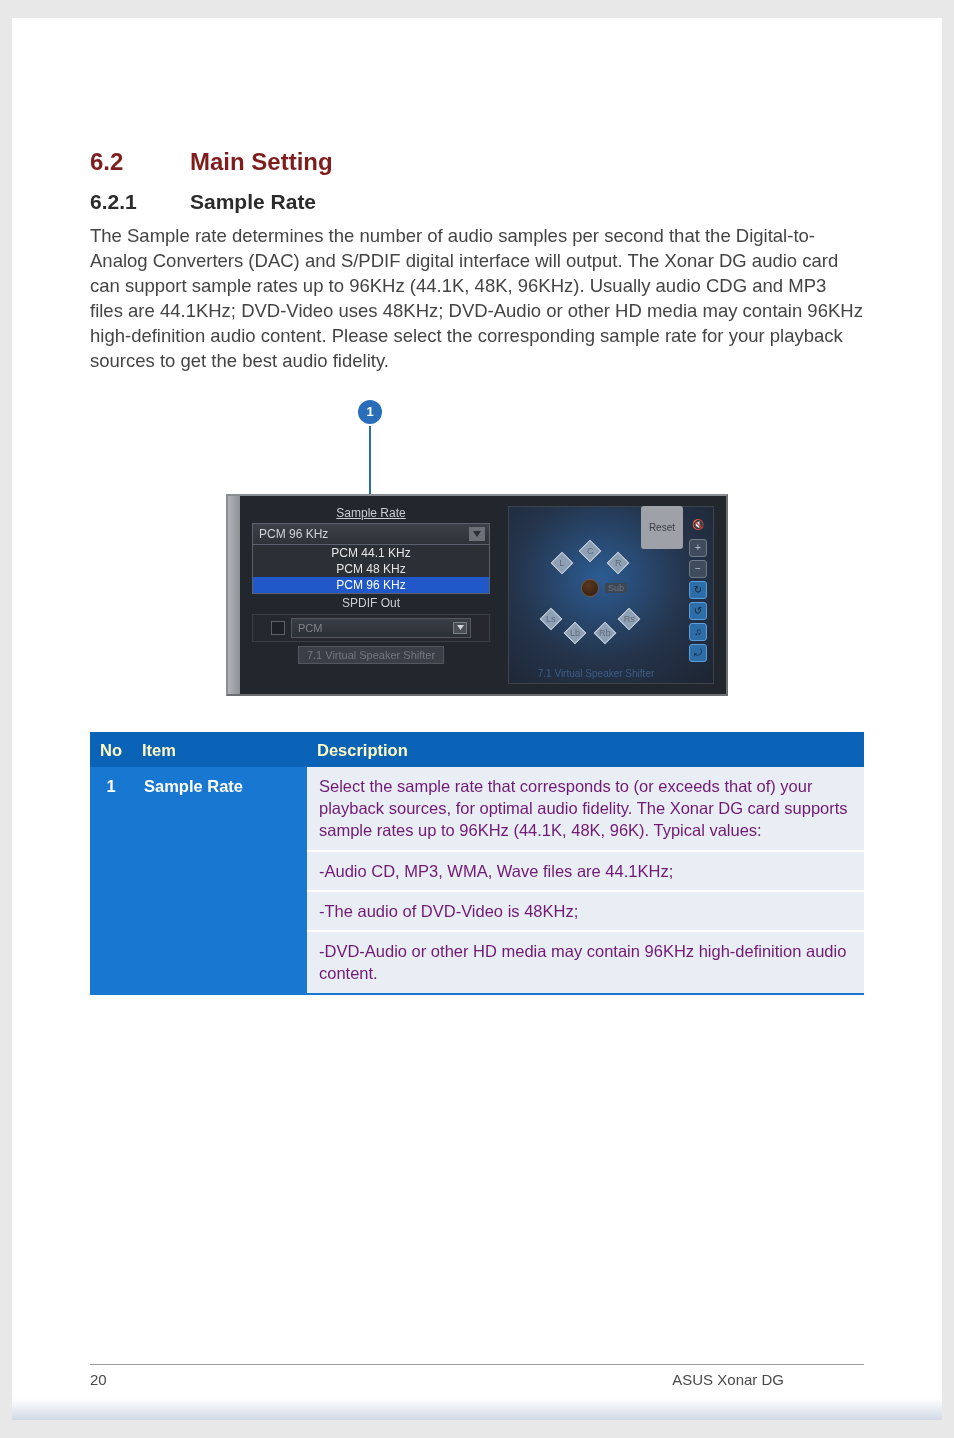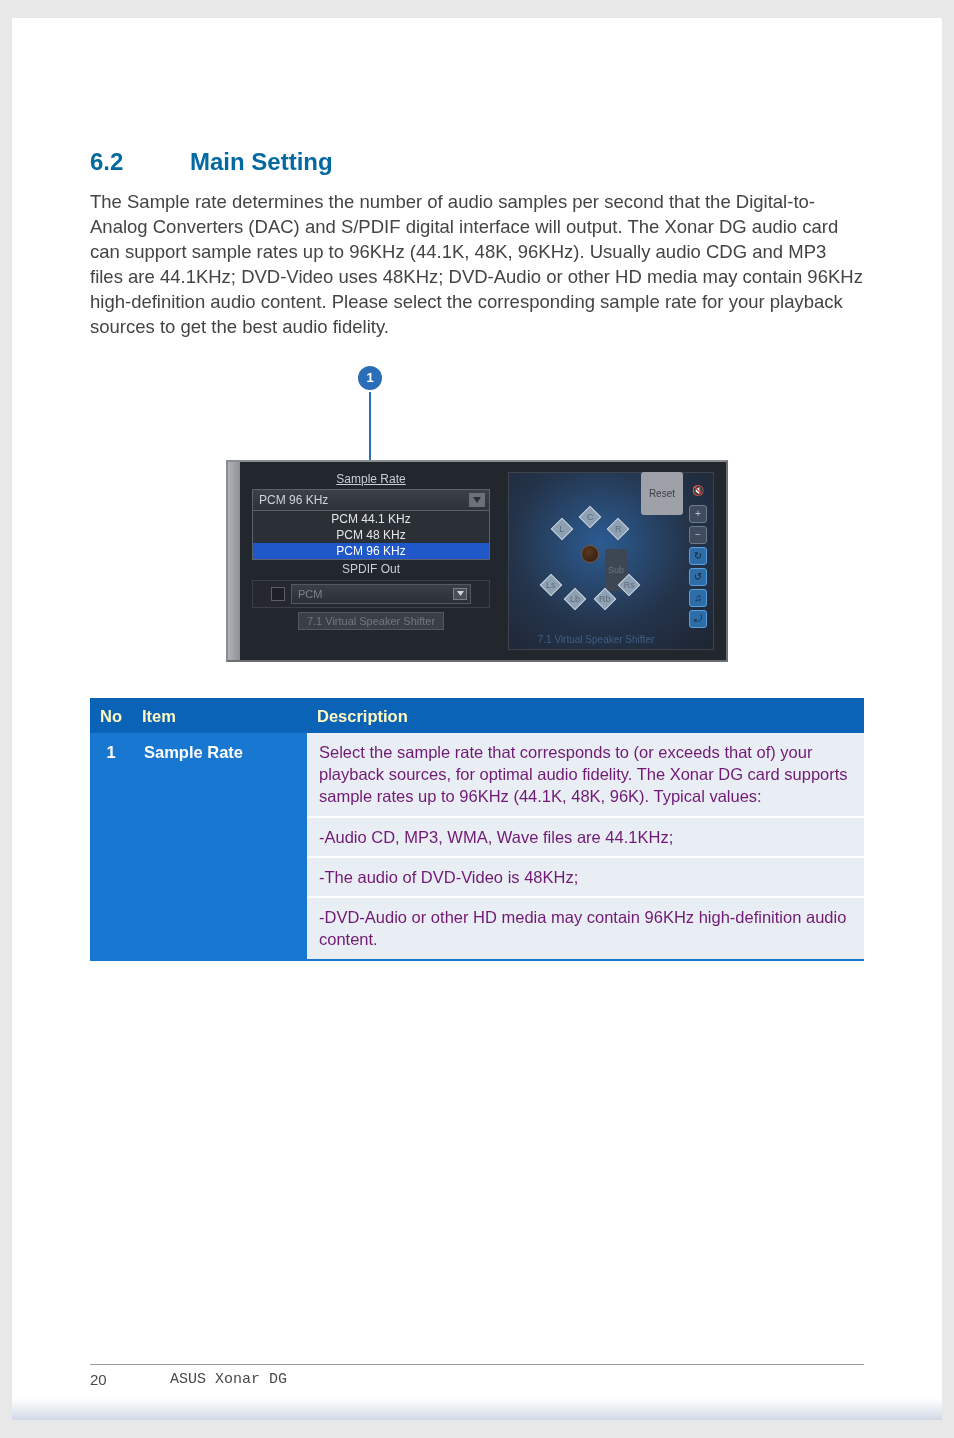--- a/index.html
+++ b/index.html
@@ -20,21 +20,21 @@
     position: absolute;
     bottom: 0;
     left: 0;
     right: 0;
     height: 22px;
     background: linear-gradient(to bottom, rgba(100,130,180,0) 0%, rgba(150,170,200,0.25) 60%, rgba(150,170,200,0.45) 100%);
   }
   .h-section {
     font-size: 24px;
     font-weight: bold;
-    color: #0369a1;
+    color: #7f1d1d;
     margin-bottom: 14px;
   }
   .h-section .num { display: inline-block; width: 100px; }
   .h-sub {
     font-size: 21px;
     font-weight: bold;
     color: #2b2b2b;
     margin-bottom: 10px;
   }
   .h-sub .num { display: inline-block; width: 100px; }
@@ -214,21 +214,21 @@
     width:18px; height:18px;
     background: radial-gradient(circle at 40% 35%, #5a3820, #2d1a0e);
     border-radius:50%;
     border:1px solid #7a543a;
   }
   .sub-label {
     position:absolute;
     font-size:9px;
     color:#6b7684;
     background:#3d4753;
-    padding:16px 3px;
+    padding:0 3px;
     border-radius:2px;
   }
   .shifter-text {
     position:absolute;
     bottom: 4px; left: 0; right: 30px;
     text-align:center;
     font-size: 10px;
     color: #3e5e86;
   }
 
@@ -274,31 +274,34 @@
     left: 78px;
     right: 78px;
     border-top: 1px solid #9c9c9c;
     padding-top: 6px;
     display: flex;
     justify-content: space-between;
     color: #4a4a4a;
     font-size: 15px;
   }
   .page-footer .pnum { width: 80px; }
-  .page-footer .ptitle { flex:1; text-align:left;font-family:Liberation Mono, monospace; }
+  .page-footer .ptitle { flex:1; text-align:right; }
 </style>
 </head>
 <body>
 
 <div class="page">
 
   <div class="h-section">
     <span class="num">6.2</span><span>Main Setting</span>
   </div>
 
+  <div class="h-sub">
+    <span class="num">6.2.1</span><span>Sample Rate</span>
+  </div>
 
   <p class="body-text">The Sample rate determines the number of audio samples per second that the Digital-to-Analog Converters (DAC) and S/PDIF digital interface will output. The Xonar DG audio card can support sample rates up to 96KHz (44.1K, 48K, 96KHz). Usually audio CDG and MP3 files are 44.1KHz; DVD-Video uses 48KHz; DVD-Audio or other HD media may contain 96KHz high-definition audio content. Please select the corresponding sample rate for your playback sources to get the best audio fidelity.</p>
 
   <div class="figure-wrap">
     <div class="callout-stack">
       <div class="callout-circle">1</div>
       <div class="callout-line"></div>
     </div>
 
     <div class="shot">

